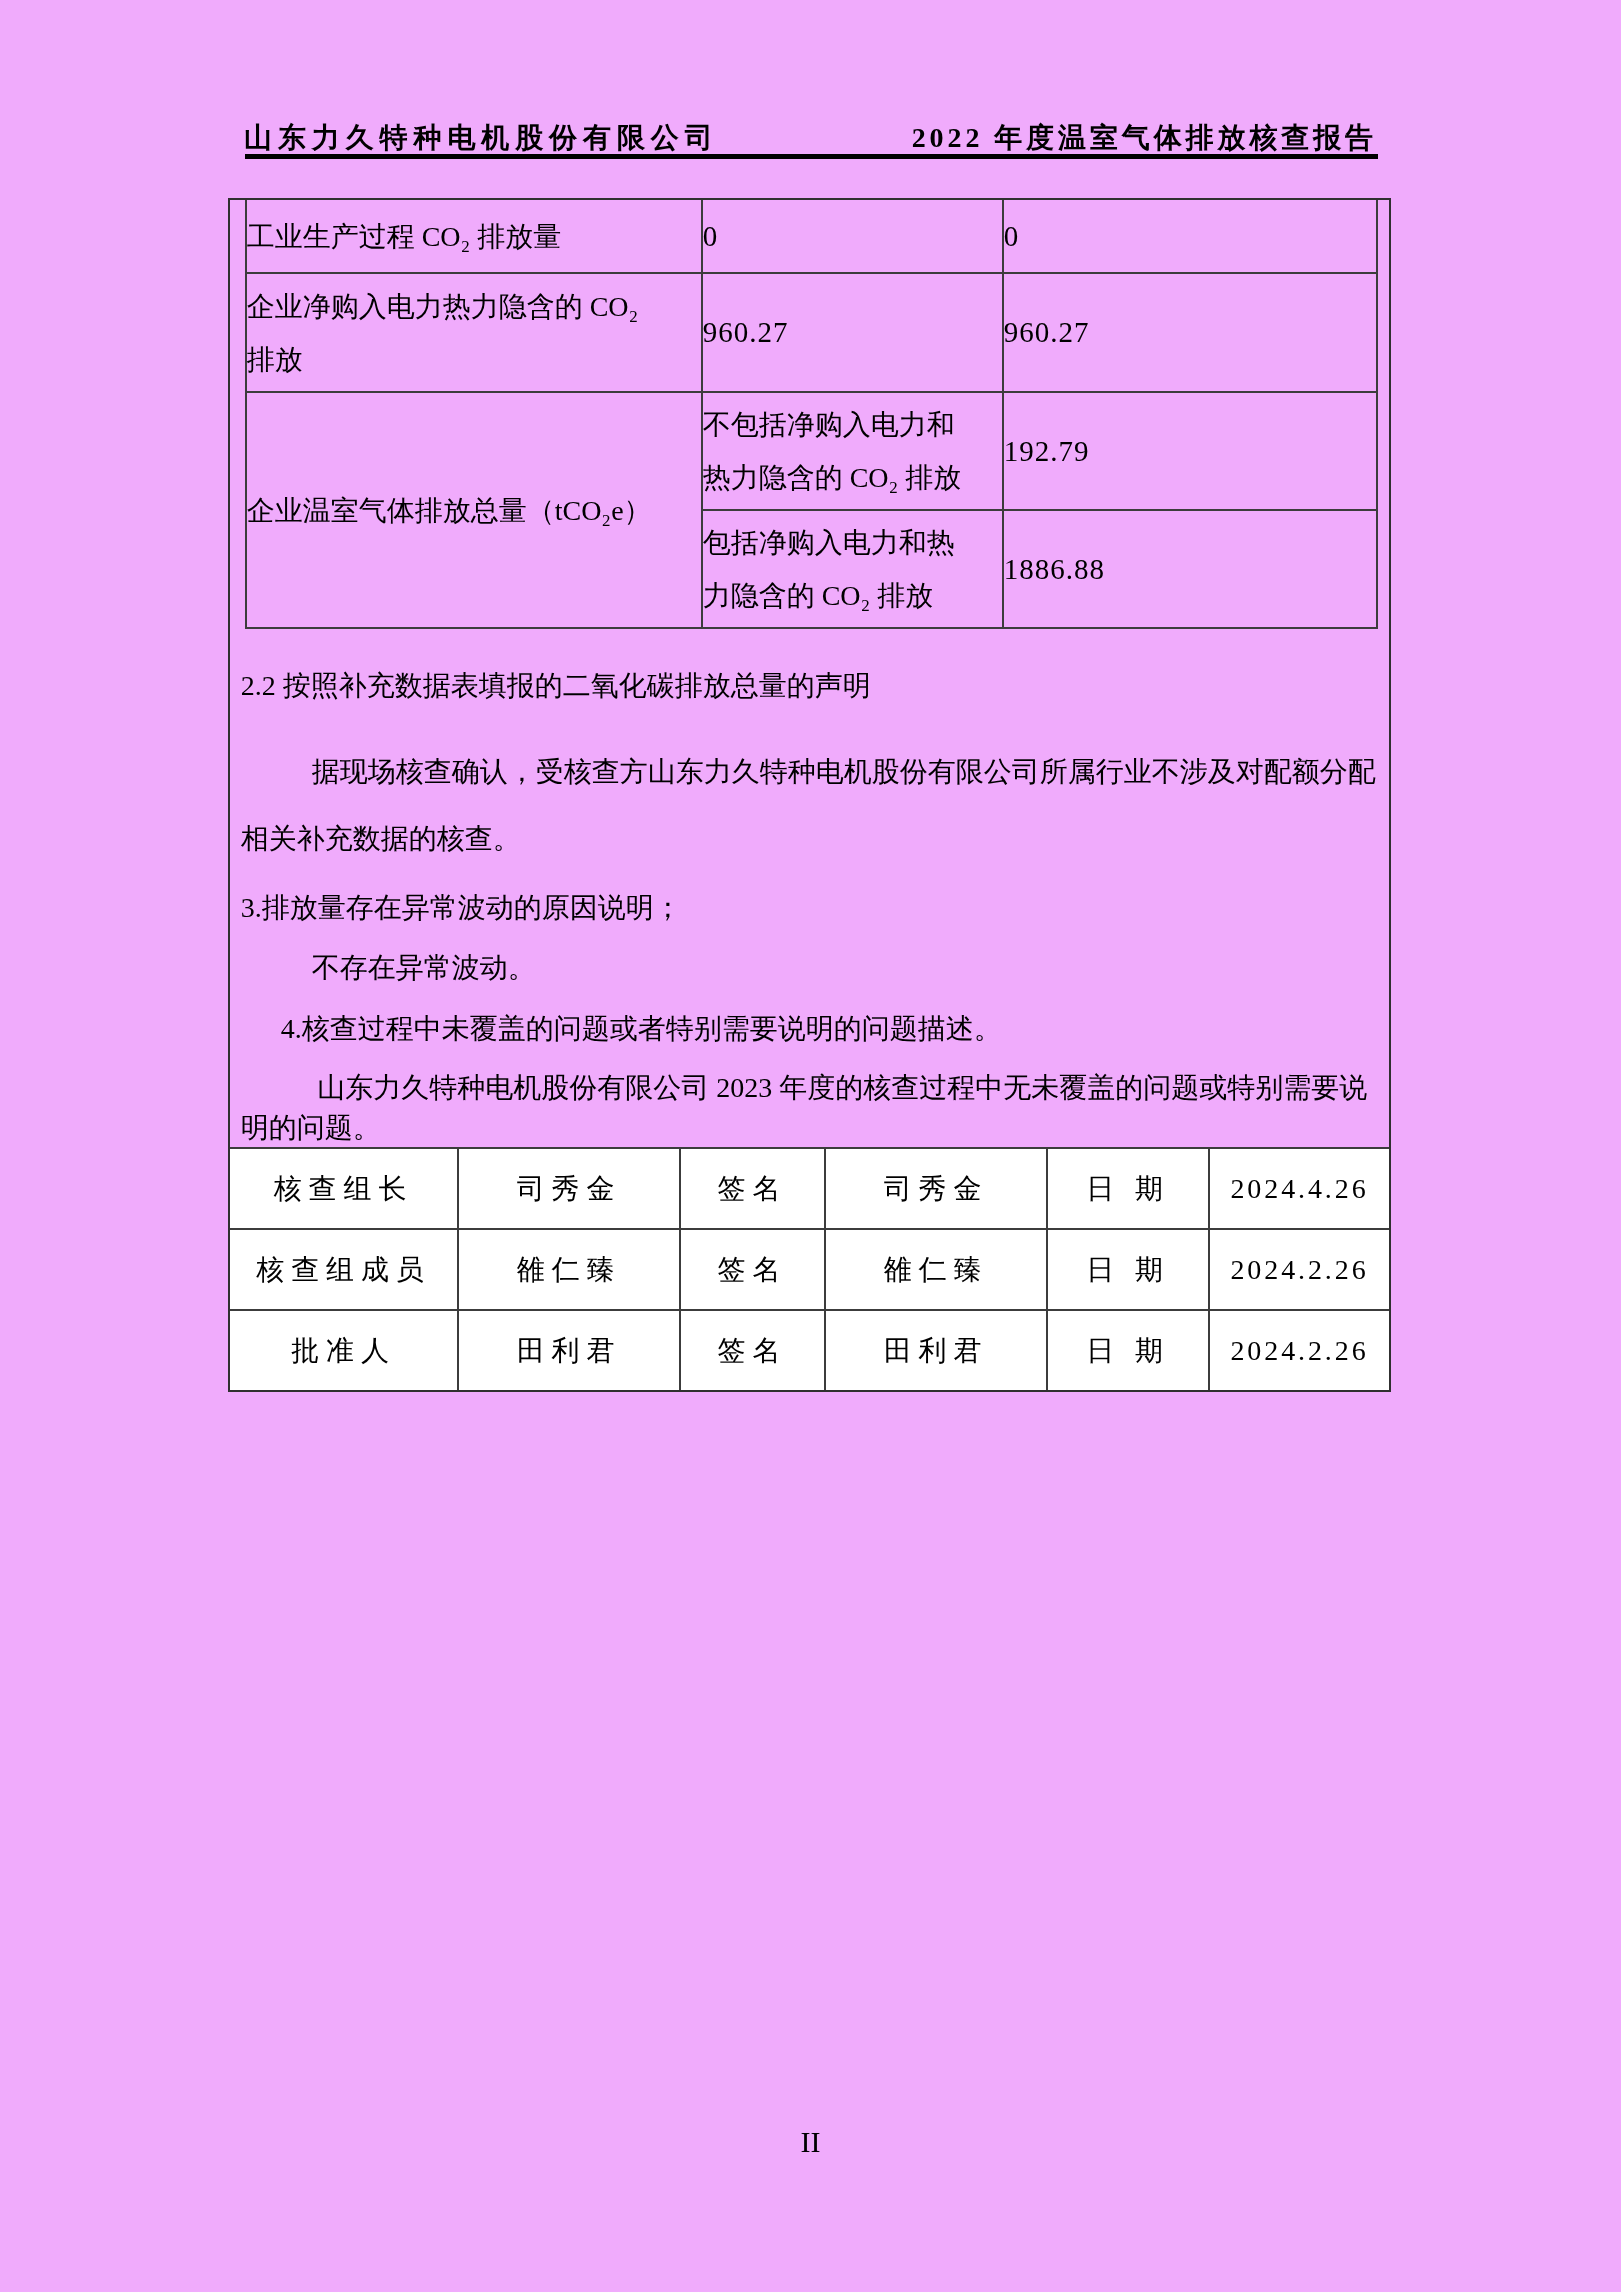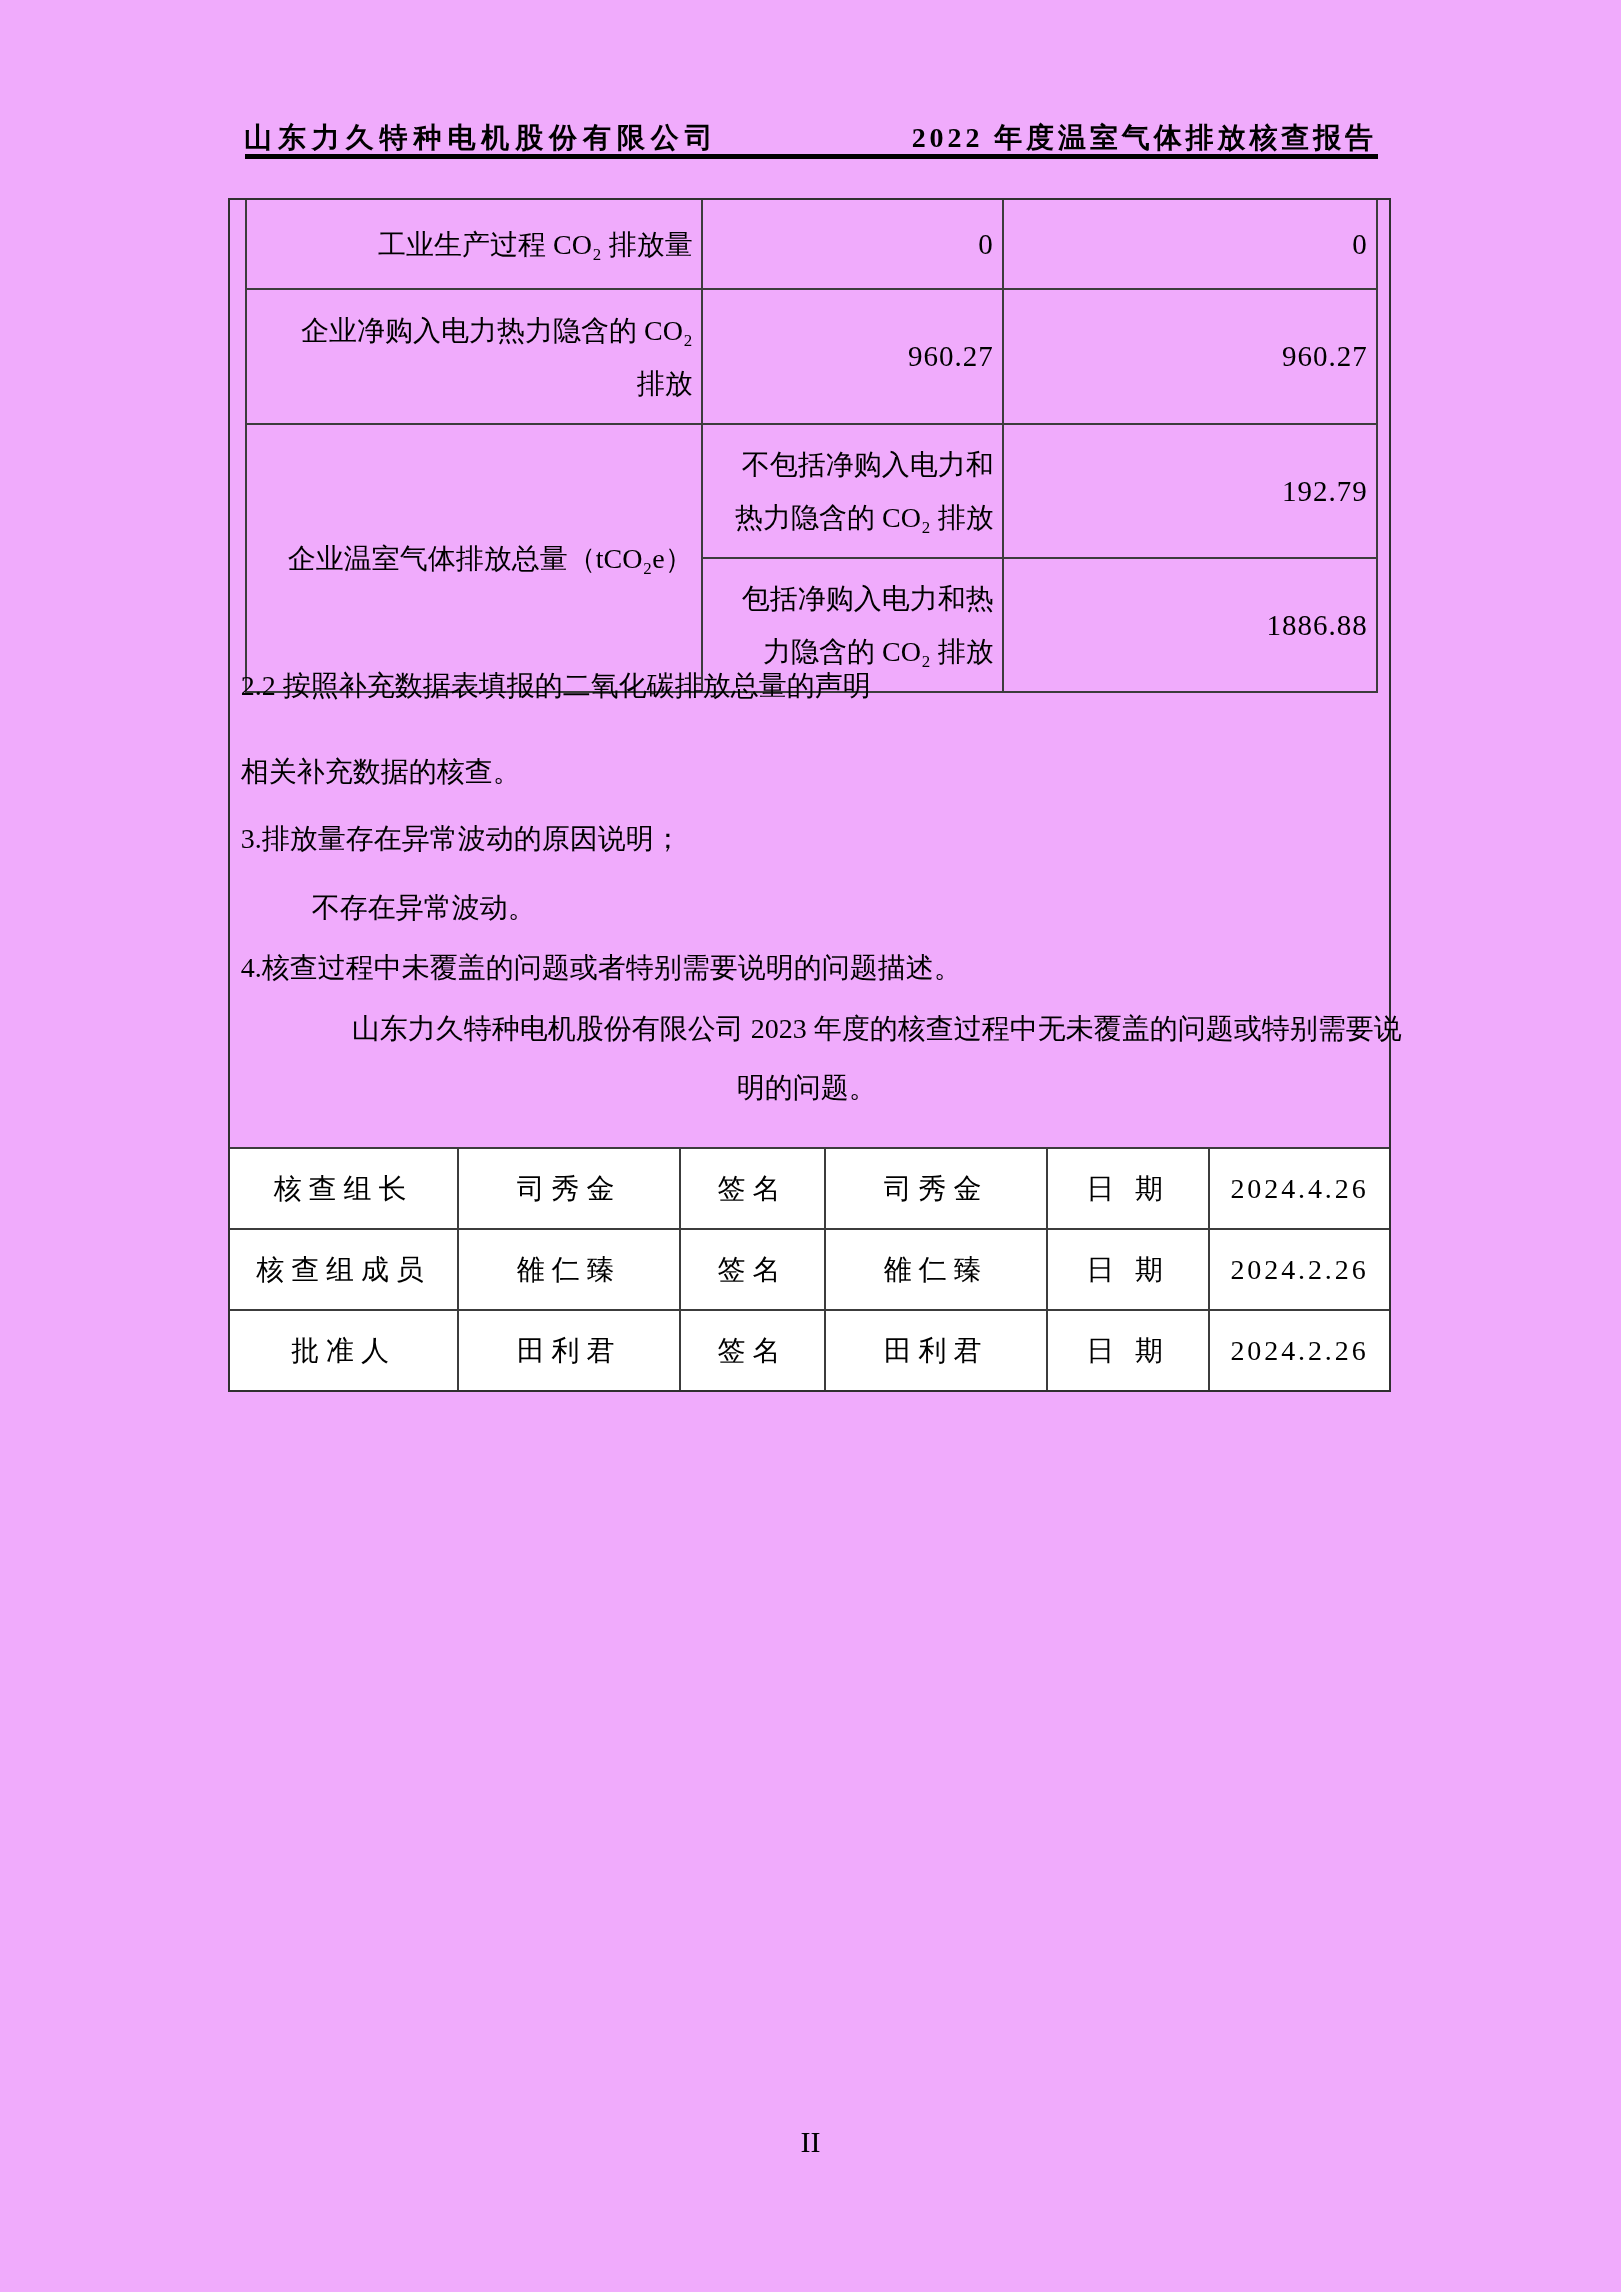--- a/index.html
+++ b/index.html
@@ -33,22 +33,22 @@
   }
   
   .em-table{
     position:absolute;left:14.7px;top:0;
     width:1131px;
     border-collapse:collapse;table-layout:fixed;
   }
   .em-table td{
     border:2px solid #3c3c3c;
     border-top-width:2.9px;border-bottom-width:2.9px;
-    text-align:right;vertical-align:middle;
-    font-size:28px;padding:8px;
+    text-align:left;vertical-align:middle;
+    font-size:28px;padding:0;
   }
   .em-table tr:first-child td{border-top:none;}
   .em-table .lbl,.em-table .sub{white-space:pre-line;line-height:53px;}
   .em-table .val{font-size:29px;letter-spacing:1px;}
   .em-r1 td{height:72px;}
   .em-r2 td{height:117px;}
   .em-r3 td{height:116px;}
   .em-r4 td{height:116px;}
   
   .stmts{
@@ -127,20 +127,21 @@
         <tr class="em-r4">
           <td class="sub">包括净购入电力和热
 力隐含的 CO₂ 排放</td>
           <td class="val">1886.88</td>
         </tr>
       </tbody>
     </table>
 
     <div class="stmts">
       <div class="line">2.2 按照补充数据表填报的二氧化碳排放总量的声明</div>
+      <div class="line indent">据现场核查确认，受核查方山东力久特种电机股份有限公司所属行业不涉及对配额分配</div>
       <div class="line">相关补充数据的核查。</div>
       <div class="line">3.排放量存在异常波动的原因说明；</div>
       <div class="line indent">不存在异常波动。</div>
       <div class="line">4.核查过程中未覆盖的问题或者特别需要说明的问题描述。</div>
       <div class="line indent">山东力久特种电机股份有限公司 2023 年度的核查过程中无未覆盖的问题或特别需要说</div>
       <div class="line">明的问题。</div>
     </div>
 
     <table class="sig-table">
       <colgroup>

